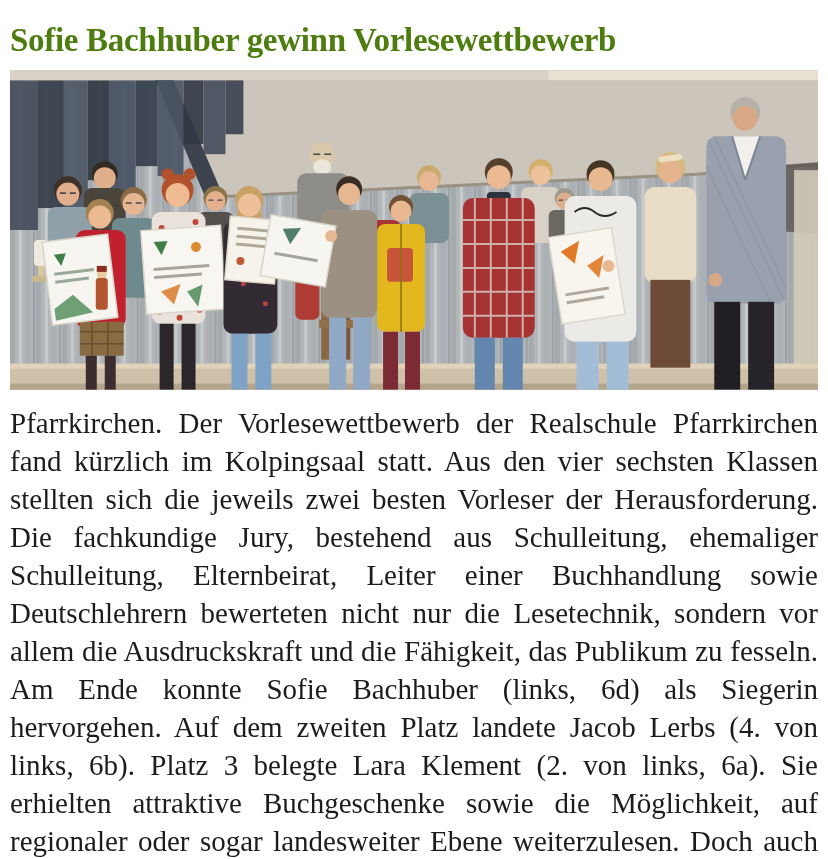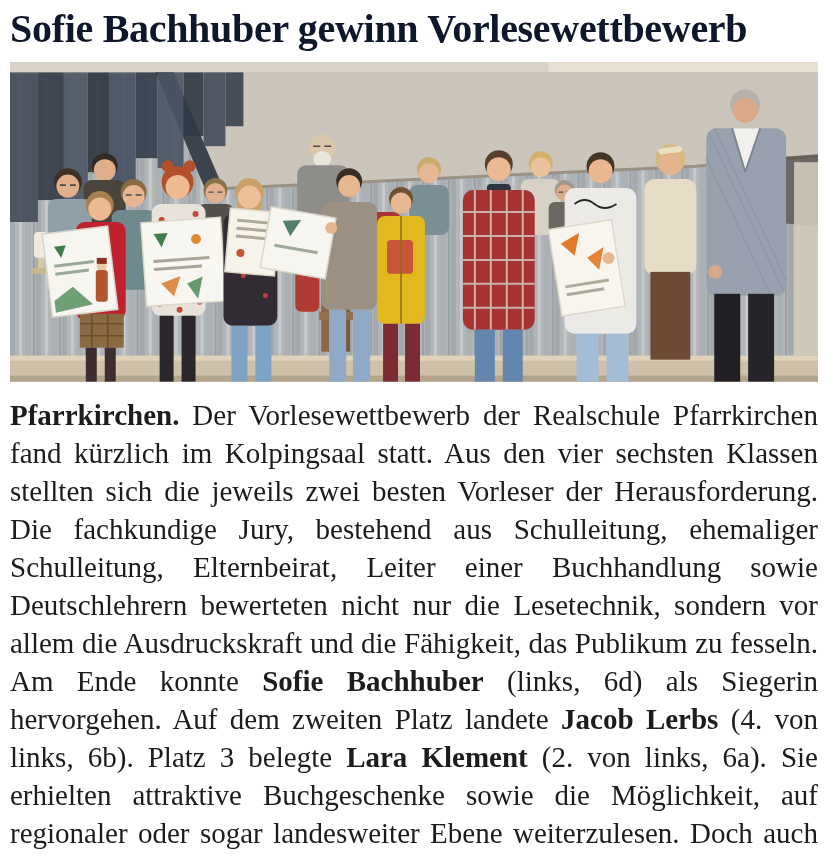--- a/index.html
+++ b/index.html
@@ -2,30 +2,30 @@
 <html lang="de"><head>
 <meta charset="utf-8">
 <style>
   html,body{margin:0;padding:0;}
   body{
     width:828px;height:859px;background:#ffffff;overflow:hidden;
     font-family:"Liberation Serif","DejaVu Serif",serif;color:#1b1b1b;
   }
   .page{padding:2px 10px 0 10px;}
   h1.headline{
-    font-size:40px;line-height:1.15;font-weight:700;margin:4px 0 10px 0;
-    letter-spacing:-0.3px;white-space:nowrap;color:#0f172a;
+    font-size:33px;line-height:1.15;font-weight:700;margin:20px 0 10px 0;
+    letter-spacing:-0.3px;white-space:nowrap;color:#4d7c0f;
   }
   figure.photo{margin:0 0 14px 0;width:808px;height:320px;}
   figure.photo svg{display:block;}
   p.body{
     font-size:29px;line-height:38px;text-align:justify;margin:0;
     hyphens:auto;-webkit-hyphens:auto;color:#1c1c1c;
   }
-  .b{font-weight:700;}
+  .b{font-weight:400;}
 </style>
 </head>
 <body>
 
 <main class="page">
 
   <h1 class="headline">Sofie Bachhuber gewinn Vorlesewettbewerb</h1>
 
   <figure class="photo">
     <svg width="808" height="320" viewBox="0 0 810 320" xmlns="http://www.w3.org/2000/svg">

